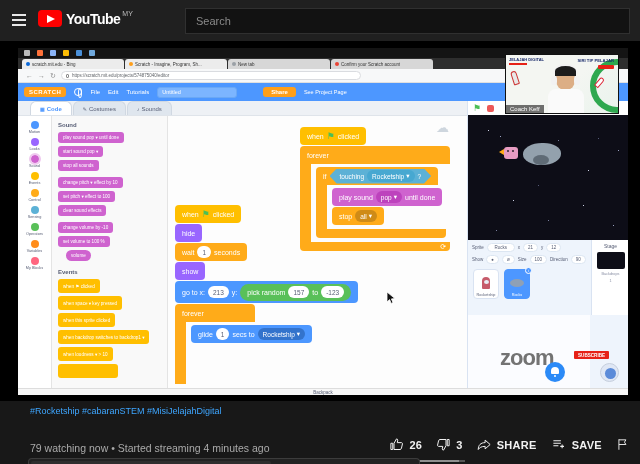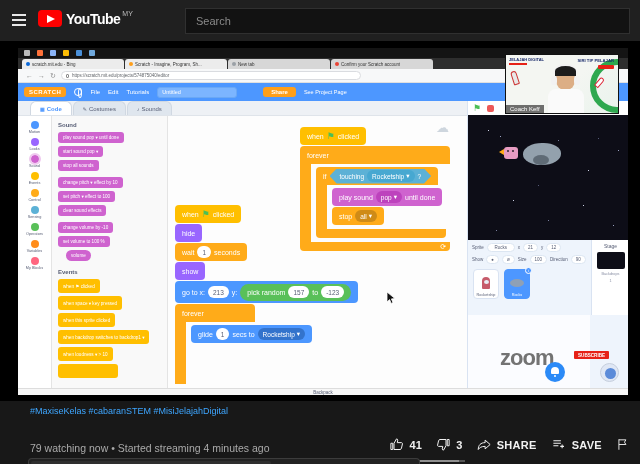--- a/index.html
+++ b/index.html
@@ -493,28 +493,28 @@
     </div>
 
     <div class="cursor">
       <svg width="11" height="14" viewBox="0 0 11 14">
           <path d="M1 1 L1 11 L3.6 8.6 L5.2 12.4 L7 11.6 L5.4 7.9 L9 7.6 Z" fill="#111" stroke="#fff" stroke-width="0.8"></path>
         </svg>
     </div>
   </div>
 
   <div class="below">
-    <div class="hashtags">#MaxiseKelas #cabaranSTEM #MisiJelajahDigital</div>
+    <div class="hashtags">#Rocketship #cabaranSTEM #MisiJelajahDigital</div>
     <div class="stats">79 watching now • Started streaming 4 minutes ago</div>
     <div class="actions">
       <div class="act">
         <svg width="15" height="15" viewBox="0 0 24 24">
             <path d="M3 10h3v10H3zM8 20V10l4-7c1 0 2 .8 2 2l-.8 4H20c1 0 1.8 1 1.5 2l-1.6 7c-.2 1-1 2-2.2 2H8z" fill="none" stroke="#f1f1f1" stroke-width="1.6"></path>
           </svg>
-        <span>41</span>
+        <span>26</span>
       </div>
       <div class="act">
         <svg width="15" height="15" viewBox="0 0 24 24" style="transform:rotate(180deg)">
             <path d="M3 10h3v10H3zM8 20V10l4-7c1 0 2 .8 2 2l-.8 4H20c1 0 1.8 1 1.5 2l-1.6 7c-.2 1-1 2-2.2 2H8z" fill="none" stroke="#f1f1f1" stroke-width="1.6"></path>
           </svg>
         <span>3</span>
       </div>
       <div class="act">
         <svg width="15" height="15" viewBox="0 0 24 24">
             <path d="M13 5l8 7-8 7v-4C7 15 4 17 2 20c0-7 4-11 11-11V5z" fill="none" stroke="#f1f1f1" stroke-width="1.6"></path>

